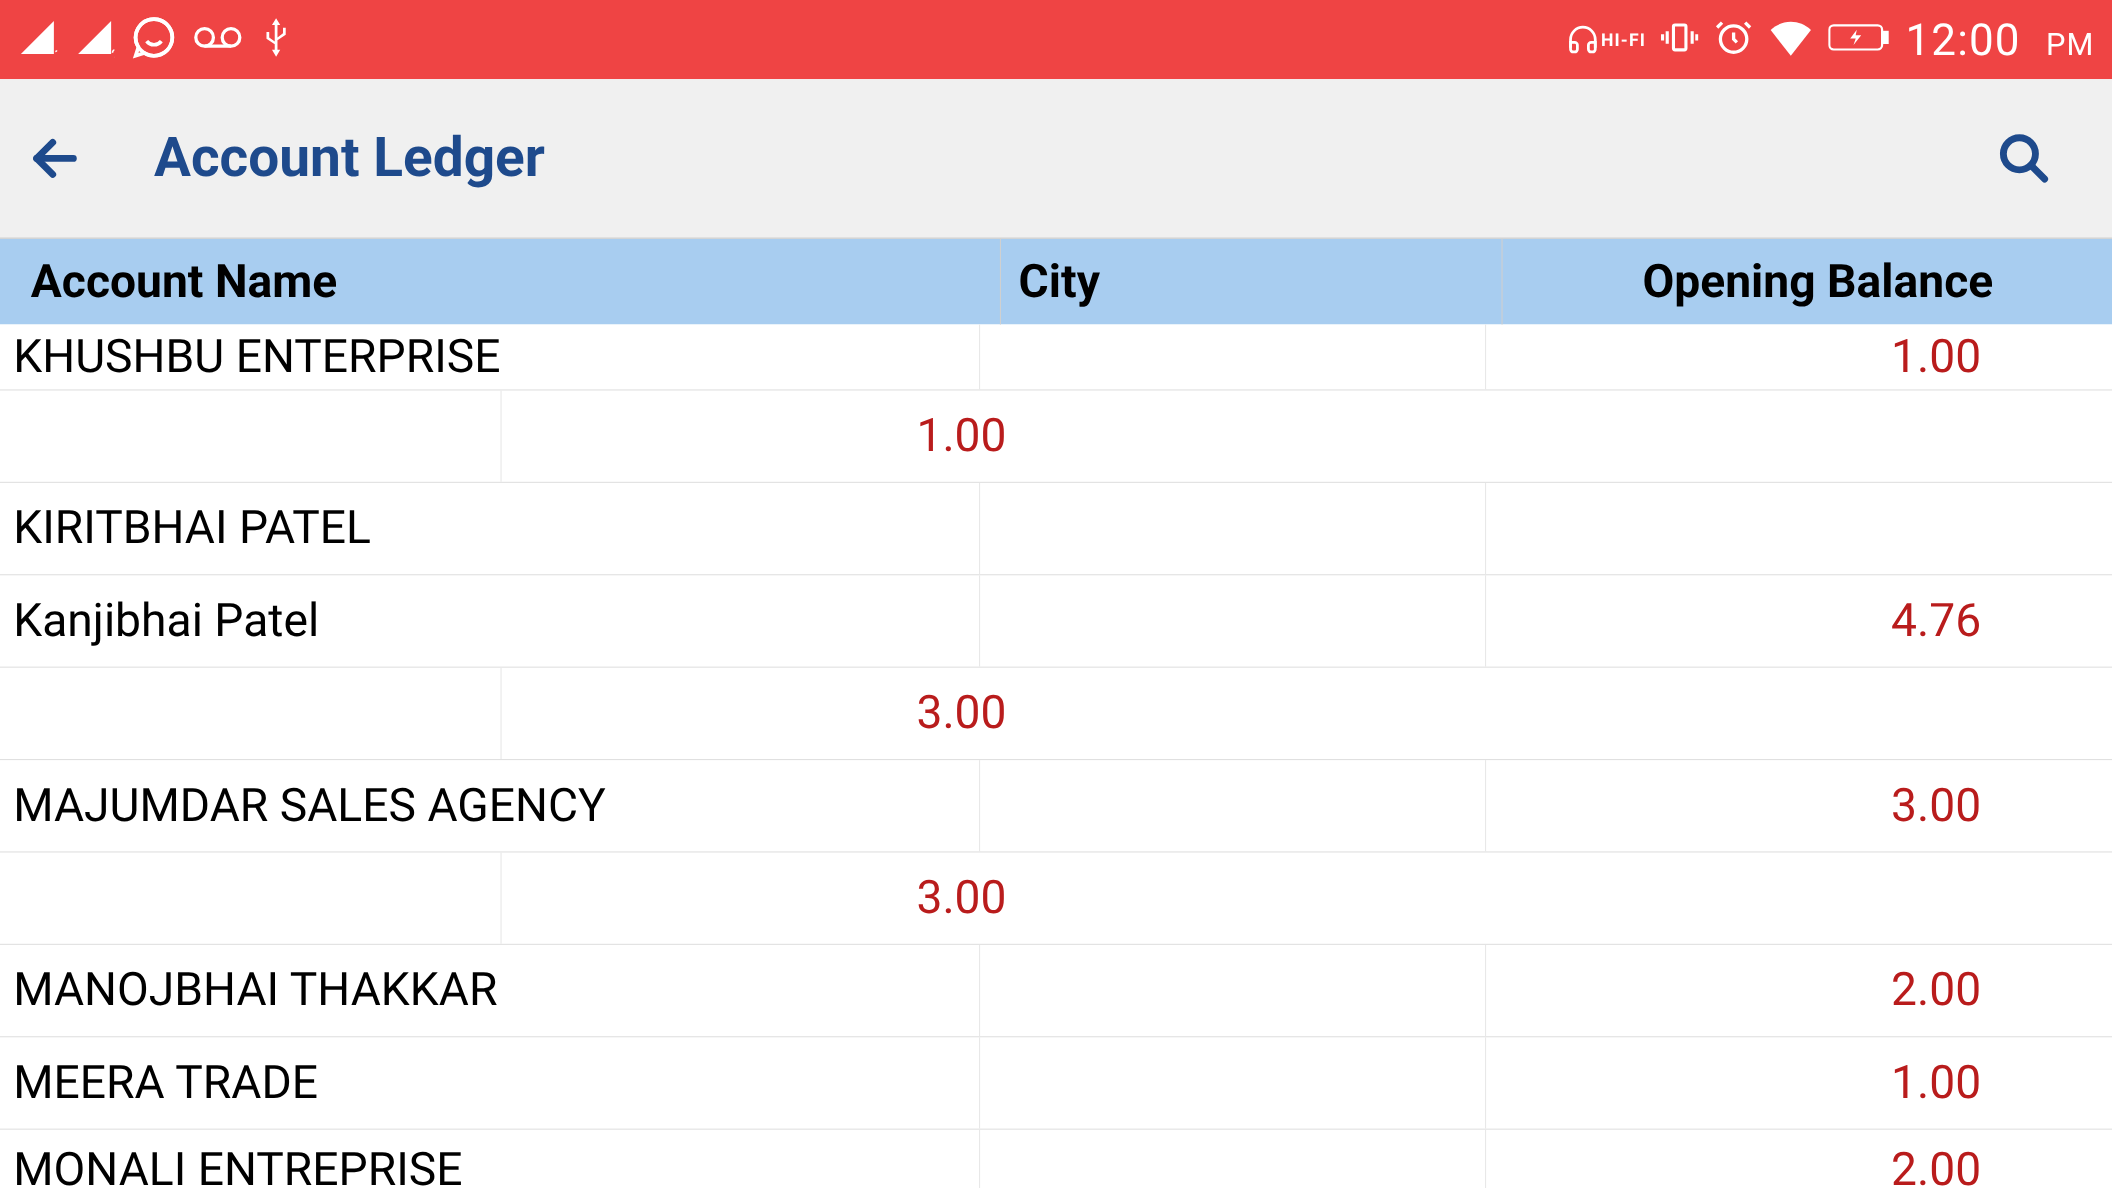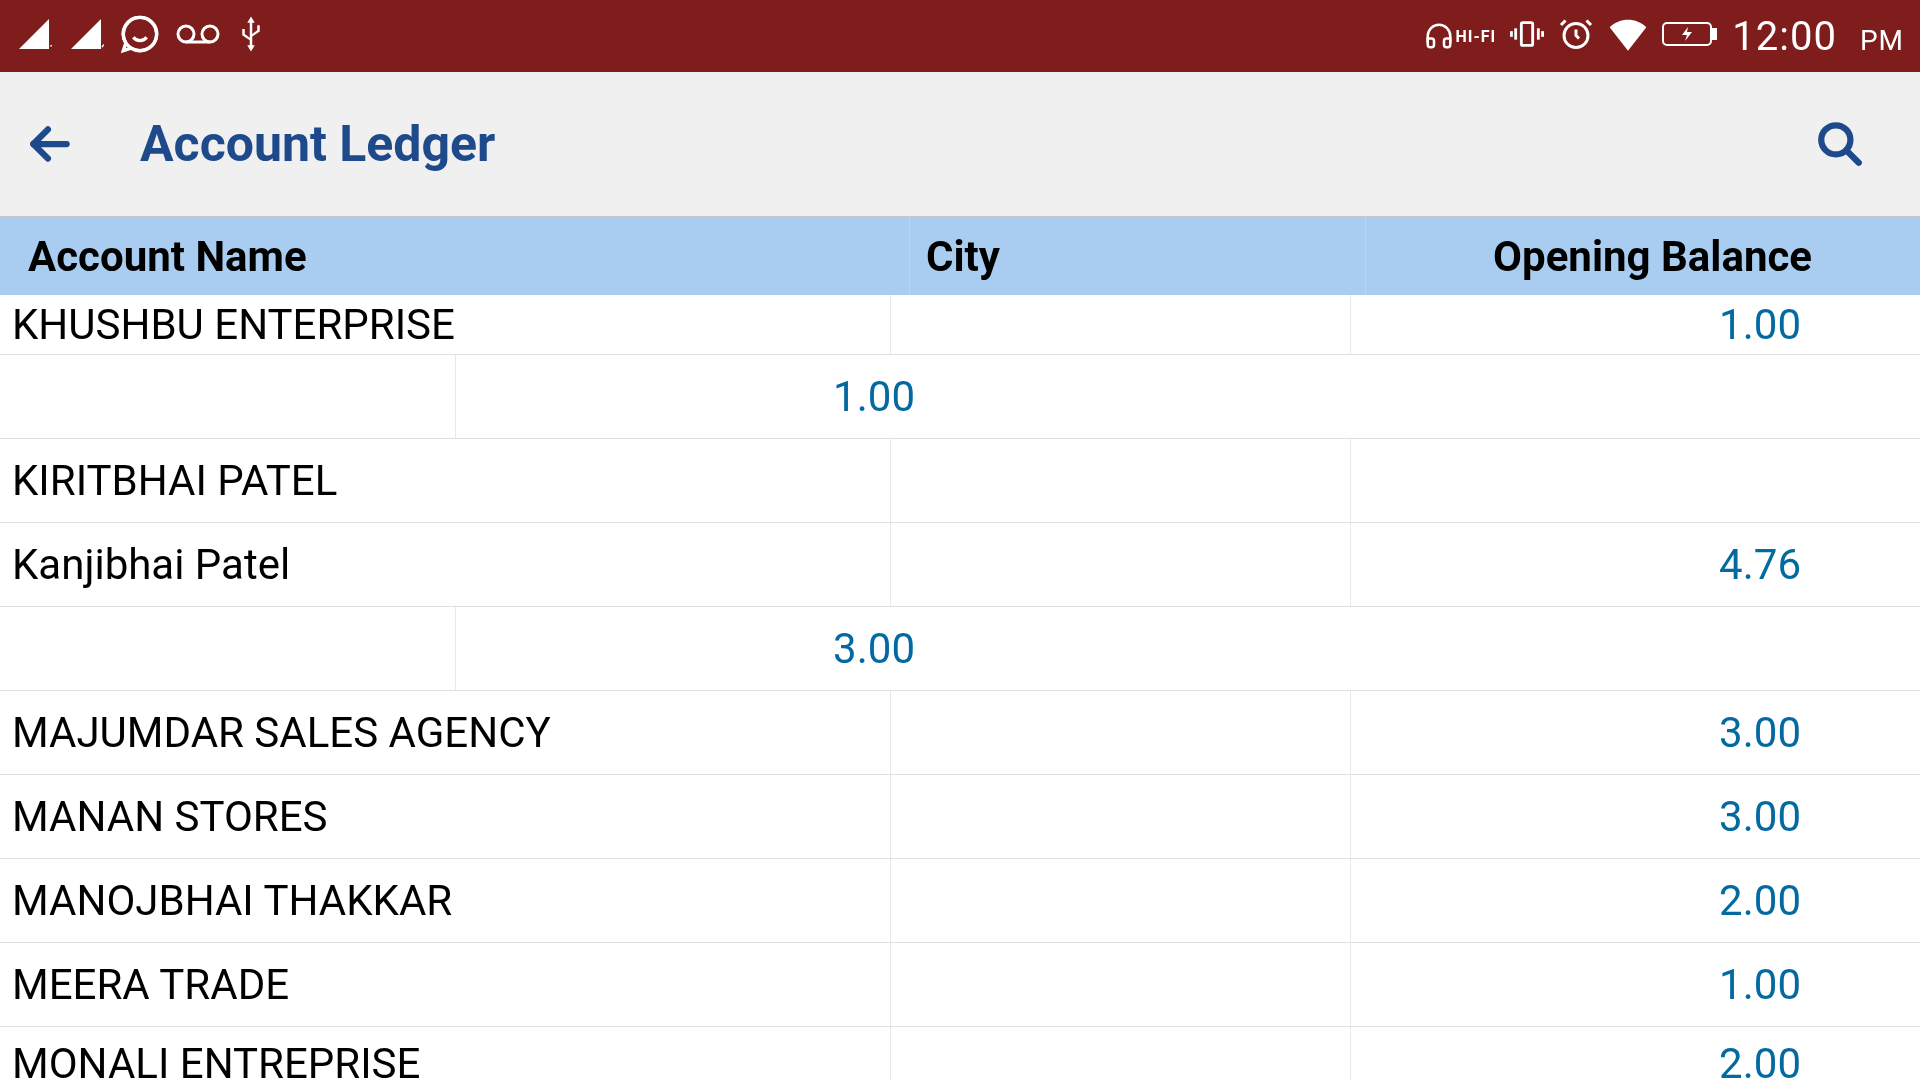--- a/index.html
+++ b/index.html
@@ -9,21 +9,21 @@
     }
     body {
       font-family: -apple-system, BlinkMacSystemFont, 'Segoe UI', Roboto, sans-serif;
       width: 1920px;
       height: 1080px;
       overflow: hidden;
       background: #fff;
     }
     .status-bar {
       height: 72px;
-      background: #7f1d1d;
+      background: #ef4444;
       display: flex;
       justify-content: space-between;
       align-items: center;
       padding: 0 16px;
       color: #fff;
     }
     .status-left {
       display: flex;
       align-items: center;
       gap: 16px;
@@ -154,21 +154,21 @@
       border-right: 1px solid #e8e8e8;
       height: 100%;
       display: flex;
       align-items: center;
     }
     .cell-balance {
       width: 458px;
       padding-right: 12px;
       font-size: 42px;
       font-weight: 400;
-      color: #0369a1;
+      color: #b91c1c;
       text-align: right;
       height: 100%;
       display: flex;
       align-items: center;
       justify-content: flex-end;
     }
     .scroll-edge {
       width: 96px;
       height: 100%;
     }
@@ -309,21 +309,20 @@
         <div class="cell-balance">3.00</div>
         <div class="scroll-edge"></div>
       </div>
       <div class="table-row">
         <div class="cell-name">MAJUMDAR SALES AGENCY</div>
         <div class="cell-city"></div>
         <div class="cell-balance">3.00</div>
         <div class="scroll-edge"></div>
       </div>
       <div class="table-row">
-        <div class="cell-name">MANAN STORES</div>
         <div class="cell-city"></div>
         <div class="cell-balance">3.00</div>
         <div class="scroll-edge"></div>
       </div>
       <div class="table-row">
         <div class="cell-name">MANOJBHAI THAKKAR</div>
         <div class="cell-city"></div>
         <div class="cell-balance">2.00</div>
         <div class="scroll-edge"></div>
       </div>

